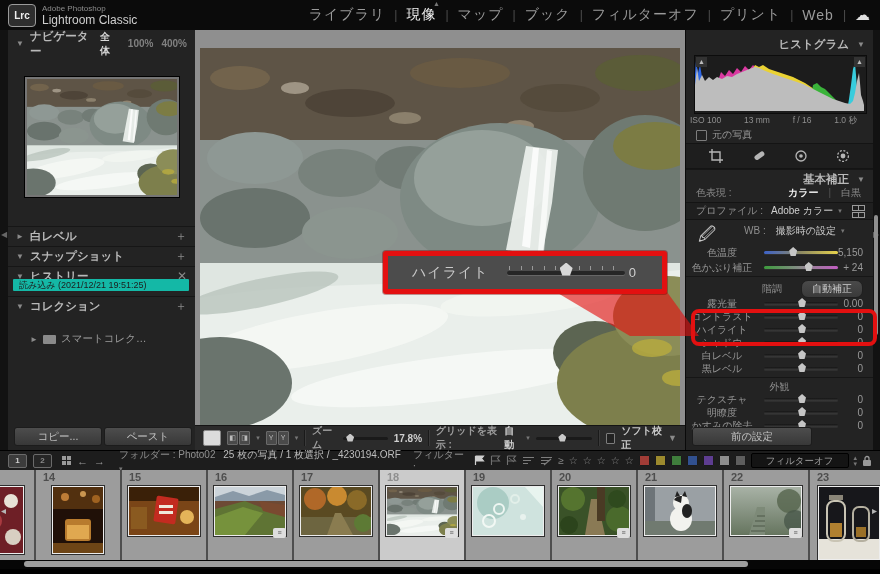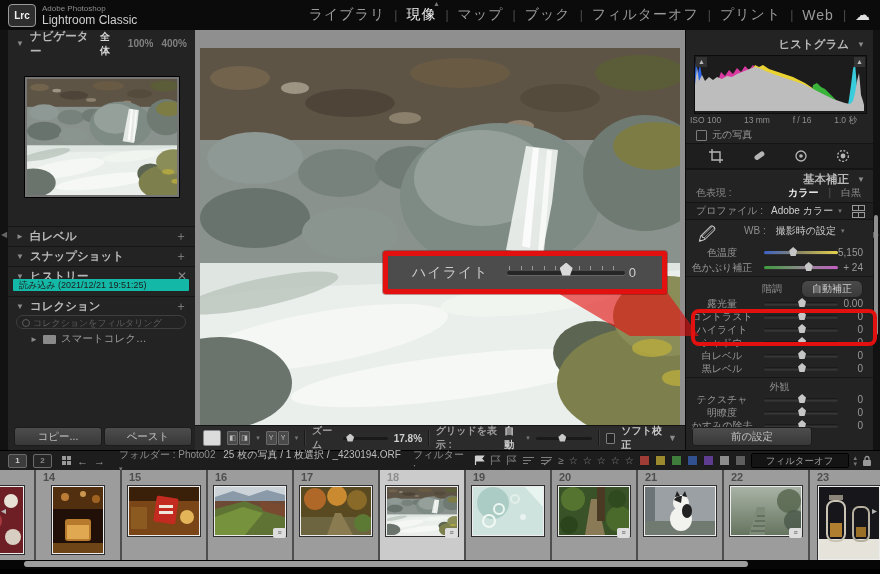--- a/index.html
+++ b/index.html
@@ -260,24 +260,20 @@
     <span class="tri">▼</span>
     <span>ヒストリー</span>
     <span class="plus">✕</span>
   </div>
   <div id="historyItem" class="abs">読み込み (2021/12/21 19:51:25)</div>
   <div class="phead" style="top:266px;">
     <span class="tri">▼</span>
     <span>コレクション</span>
     <span class="plus">＋</span>
   </div>
-  <div id="collFilter" class="abs">
-    <span class="mag"></span>
-    <span>コレクションをフィルタリング</span>
-  </div>
   <div id="smartColl" class="abs">
     <span class="tri">►</span>
     <span class="icn"></span>
     <span>スマートコレク…</span>
   </div>
   <div id="copyBtn" class="lrbtn abs">コピー...</div>
   <div id="pasteBtn" class="lrbtn abs">ペースト</div>
 </div>
 
 <div id="center" class="abs">

